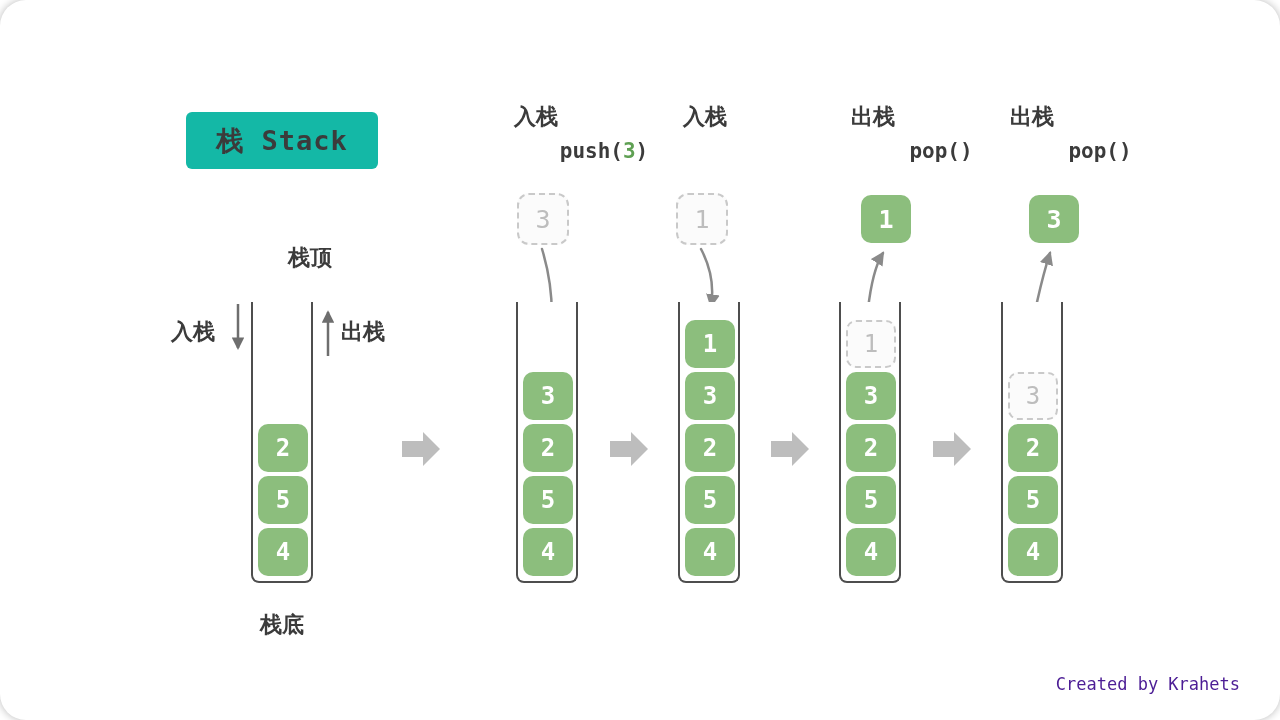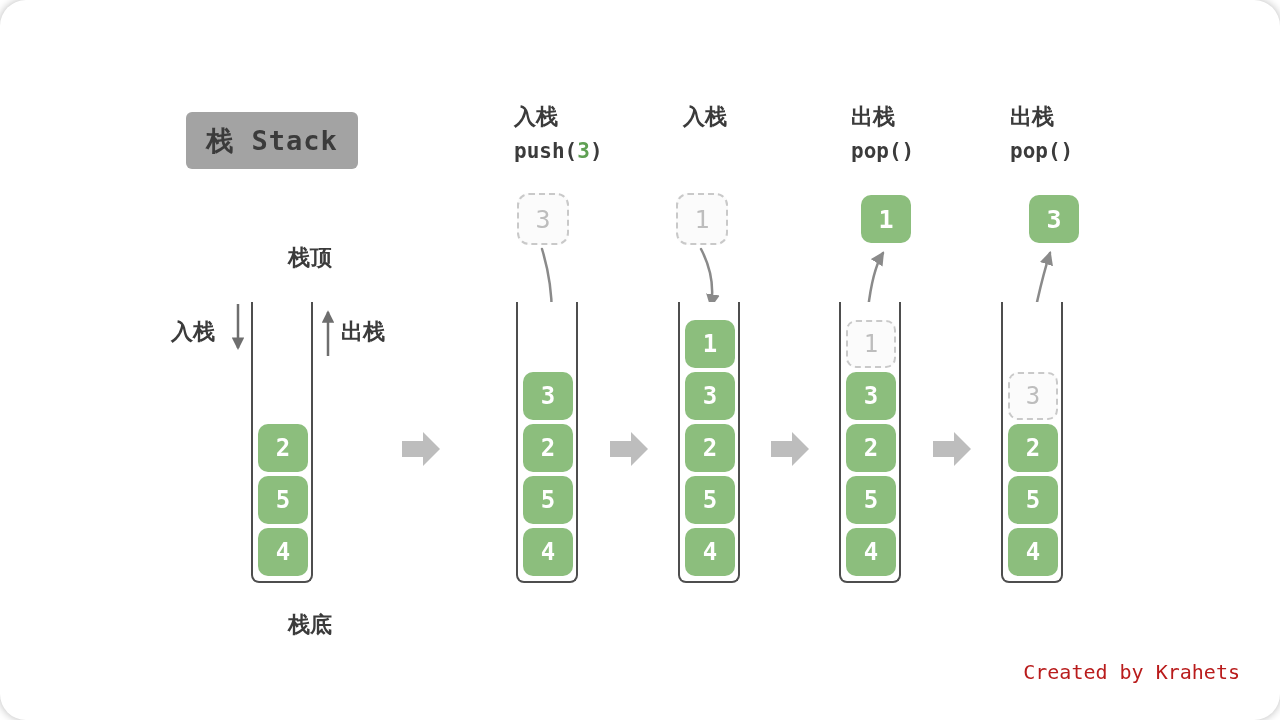--- a/index.html
+++ b/index.html
@@ -5,32 +5,32 @@
   html,body{margin:0;padding:0;background:#ffffff;}
   .canvas{
     position:relative;width:1280px;height:720px;background:#ffffff;
     border-radius:26px;box-shadow:0 0 9px rgba(0,0,0,.28);
     overflow:hidden;
     font-family:"Liberation Sans",sans-serif;color:#3b3b3b;
   }
   .overlay{position:absolute;left:0;top:0;width:1280px;height:720px;pointer-events:none;}
 
   .title-box{
-    position:absolute;left:186px;top:112px;width:172px;height:57px;
-    background:#a3a3a3;border-radius:6px;
+    position:absolute;left:186px;top:112px;width:192px;height:57px;
+    background:#14b8a6;border-radius:6px;
     display:flex;align-items:center;justify-content:center;
     font-family:"DejaVu Sans Mono",monospace;font-size:27px;font-weight:700;color:#3b3b3b;
     letter-spacing:1px;
   }
 
   .op{position:absolute;top:104px;width:180px;}
   .op .op-title{font-size:22px;font-weight:700;line-height:26px;color:#3b3b3b;}
   .op .op-code{
     margin-top:9px;font-family:"DejaVu Sans Mono",monospace;
-    font-size:21px;font-weight:600;color:#3b3b3b;line-height:24px;
+    font-size:21px;font-weight:600;color:#3b3b3b;line-height:24px;text-align:center;
   }
   .op .op-arg{color:#5fa053;}
   .op1{left:514px}.op2{left:683px}.op3{left:851px}.op4{left:1010px}
 
   .stack{
     position:absolute;top:302px;height:281px;width:62px;box-sizing:border-box;
     border-left:2px solid #4e4e4e;border-right:2px solid #4e4e4e;border-bottom:2px solid #4e4e4e;
     border-radius:0 0 8px 8px;background:#ffffff;
   }
   .s1{left:251px}.s2{left:516px}.s3{left:678px}.s4{left:839px}.s5{left:1001px}
@@ -51,27 +51,27 @@
     display:flex;align-items:center;justify-content:center;
     font-family:"DejaVu Sans Mono",monospace;font-size:25px;font-weight:500;
   }
   .float-box.dashed{background:#fbfbfb;border:2px dashed #c9c9c9;color:#bdbdbd;}
   .float-box.solid{background:#8cbe7d;color:#ffffff;border-radius:10px;height:48px;width:50px;font-weight:600;}
   .fb2{left:517px;top:193px}.fb3{left:676px;top:193px}
   .fb4{left:861px;top:195px}.fb5{left:1029px;top:195px}
 
   .side-label{position:absolute;font-size:22px;font-weight:700;color:#3b3b3b;}
   .lbl-top{left:232px;top:243px;width:100px;text-align:right;}
-  .lbl-bottom{left:232px;top:610px;width:100px;text-align:right;}
+  .lbl-bottom{left:232px;top:610px;width:100px;text-align:center;}
   .lbl-push{left:171px;top:317px;}
   .lbl-pop{left:341px;top:317px;}
 
   .watermark{
-    position:absolute;right:40px;top:660px;
-    font-family:"DejaVu Sans Mono",monospace;font-size:20px;color:#b91c1c;
+    position:absolute;right:40px;top:674px;
+    font-family:"DejaVu Sans Mono",monospace;font-size:17px;color:#4c1d95;
   }
 </style>
 </head>
 <body>
 
 <div class="canvas">
 
   <svg class="overlay" viewBox="0 0 1280 720" xmlns="http://www.w3.org/2000/svg">
     <defs>
       <marker id="ah-dark" viewBox="0 0 10 10" refX="8.5" refY="5" markerWidth="5" markerHeight="5" orient="auto-start-reverse">

